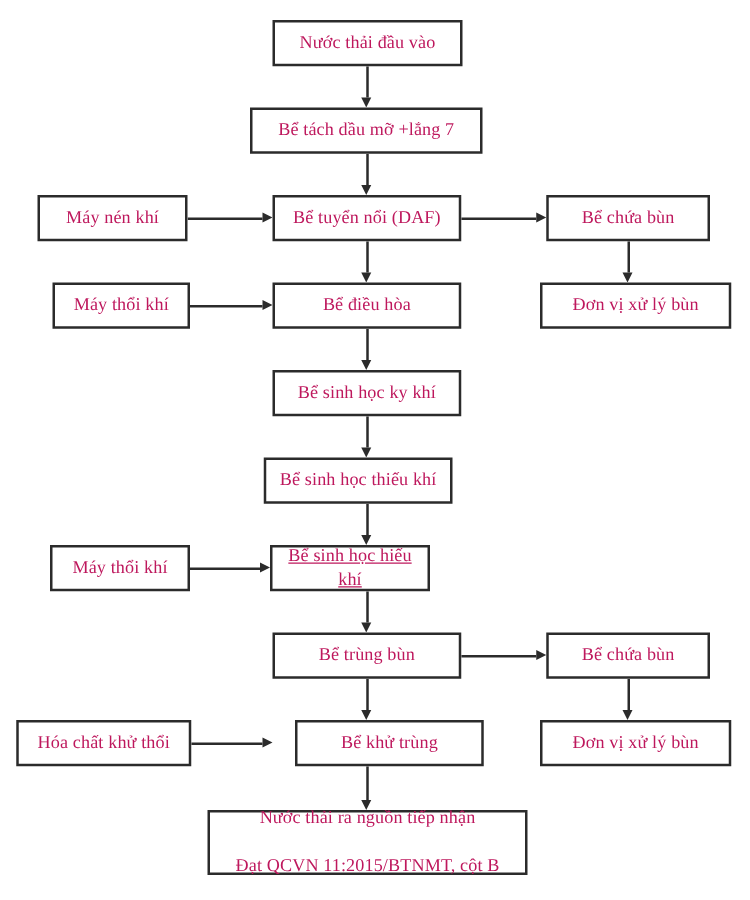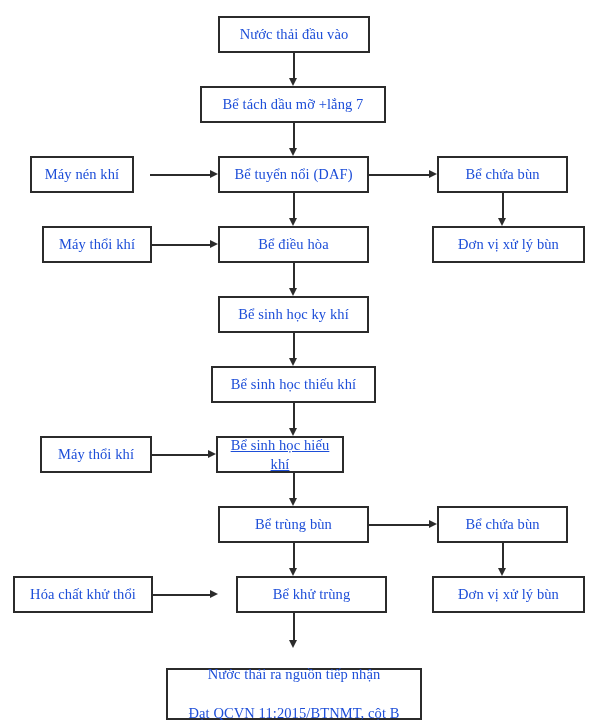--- a/index.html
+++ b/index.html
@@ -13,35 +13,34 @@
     height: 720px;
     background: #ffffff;
     font-family: "Liberation Serif", "DejaVu Serif", serif;
     overflow: hidden;
   }
   .node {
     position: absolute;
     box-sizing: border-box;
     border: 2px solid #2b2b2b;
     background: #ffffff;
-    color: #1d4ed8;
+    color: #be185d;
     display: flex;
     align-items: center;
     justify-content: center;
     text-align: center;
     font-size: 14.5px;
     line-height: 1.25;
     letter-spacing: 0.1px;
     padding: 2px 4px;
   }
   .node.two-line {
     font-size: 14.5px;
     line-height: 1.35;
     white-space: pre-line;
-    margin-top: 20px;
   }
   .conn {
     position: absolute;
     background: #2b2b2b;
   }
   .conn.v { width: 1.6px; }
   .conn.h { height: 1.6px; }
   .arrow {
     position: absolute;
     width: 0;
@@ -127,37 +126,37 @@
   </div>
 
   <div class="node" style="left:218px; top:296px; width:151px; height:37px;">
     <span>Bể sinh học ky khí</span>
   </div>
 
   <div class="node" style="left:218px; top:226px; width:151px; height:37px;">
     <span>Bể điều hòa</span>
   </div>
 
-  <div class="node" style="left:211px; top:366px; width:165px; height:37px;">
+  <div class="node" style="left:211px; top:366px; width:151px; height:37px;">
     <span>Bể sinh học thiếu khí</span>
   </div>
 
   <div class="node" style="left:216px; top:436px; width:128px; height:37px;text-decoration:underline;">
     <span>Bể sinh học hiếu khí</span>
   </div>
 
   <div class="node" style="left:218px; top:506px; width:151px; height:37px;">
     <span>Bể trùng bùn</span>
   </div>
 
   <div class="node" style="left:236px; top:576px; width:151px; height:37px;">
     <span>Bể khử trùng</span>
   </div>
 
-  <div class="node" style="left:30px; top:156px; width:104px; height:37px;">
+  <div class="node" style="left:30px; top:156px; width:120px; height:37px;">
     <span>Máy nén khí</span>
   </div>
 
   <div class="node" style="left:42px; top:226px; width:110px; height:37px;">
     <span>Máy thổi khí</span>
   </div>
 
   <div class="node" style="left:40px; top:436px; width:112px; height:37px;">
     <span>Máy thổi khí</span>
   </div>

